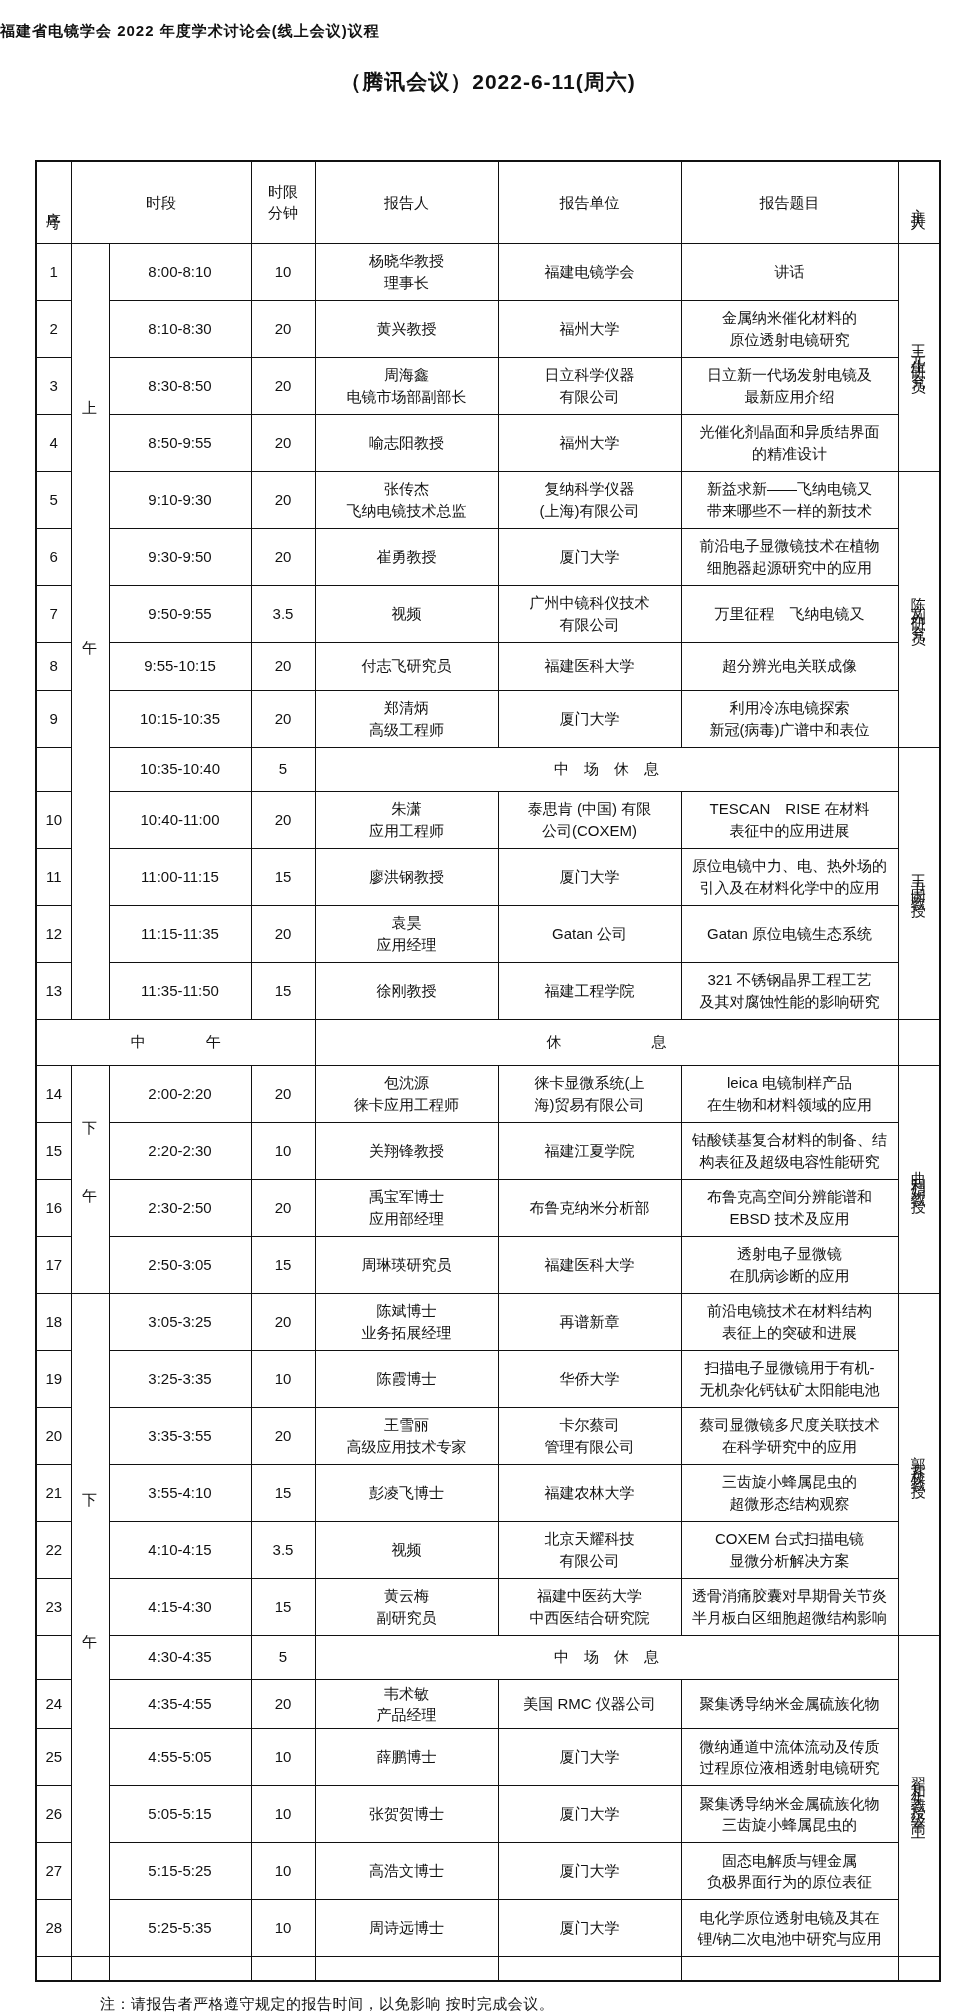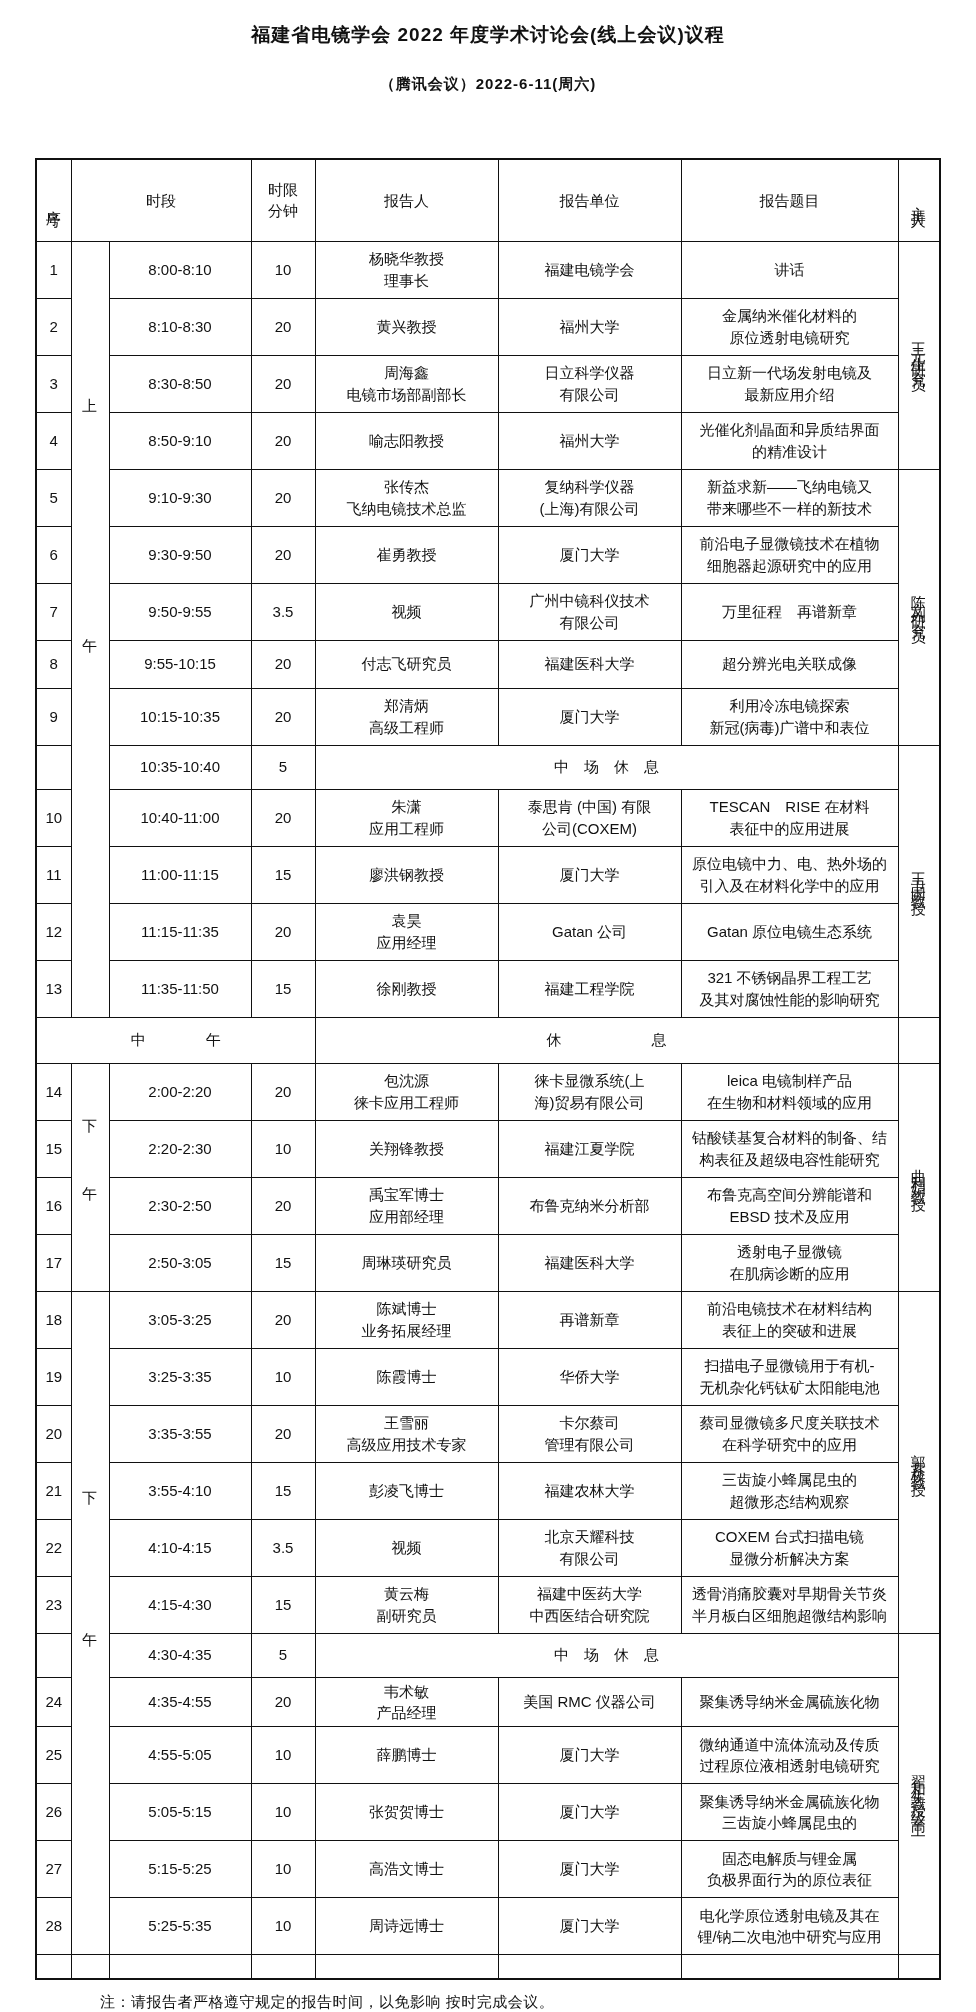--- a/index.html
+++ b/index.html
@@ -1,20 +1,20 @@
 <!DOCTYPE html>
 <html><head>
 <meta charset="utf-8">
 <style>
   html,body{margin:0;padding:0;background:#ffffff;color:#111;
     font-family:"Liberation Sans","DejaVu Sans",sans-serif;}
   body{width:976px;}
   .page{padding-top:16px;}
-  .title{font-size:19px;font-weight:700;text-align:center;letter-spacing:1px;margin:6px 0 0 0;}
-  .subtitle{font-size:15px;font-weight:700;text-align:center;letter-spacing:1px;margin:27px 0 0 0;}
+  .title{font-size:15px;font-weight:700;text-align:left;letter-spacing:1px;margin:6px 0 0 0;}
+  .subtitle{font-size:21px;font-weight:700;text-align:center;letter-spacing:1px;margin:27px 0 0 0;}
   table{border-collapse:collapse;table-layout:fixed;width:904px;margin:64px auto 13px auto;
     border:2px solid #111;}
   td,th{border:1px solid #111;text-align:center;vertical-align:middle;
     font-size:15px;font-weight:400;line-height:1.42;padding:3px 4px;
     white-space:pre-line;overflow:hidden;}
   th{font-weight:400;}
   tr.rhead{height:82px;}
   tr.rh2{height:57px;}
   tr.rh1{height:48px;}
   tr.rbrk{height:44px;padding-left:16px;}
@@ -89,21 +89,21 @@
       <td>周海鑫
 电镜市场部副部长</td>
       <td>日立科学仪器
 有限公司</td>
       <td>日立新一代场发射电镜及
 最新应用介绍</td>
     </tr>
 
     <tr class="rh2">
       <td>4</td>
-      <td>8:50-9:10</td>
+      <td>8:50-9:55</td>
       <td>20</td>
       <td>喻志阳教授</td>
       <td>福州大学</td>
       <td>光催化剂晶面和异质结界面
 的精准设计</td>
     </tr>
 
     <tr class="rh2">
       <td>5</td>
       <td>9:10-9:30</td>
@@ -127,21 +127,21 @@
 细胞器起源研究中的应用</td>
     </tr>
 
     <tr class="rh2">
       <td>7</td>
       <td>9:50-9:55</td>
       <td>3.5</td>
       <td>视频</td>
       <td>广州中镜科仪技术
 有限公司</td>
-      <td>万里征程　再谱新章</td>
+      <td>万里征程　飞纳电镜又</td>
     </tr>
 
     <tr class="rh1">
       <td>8</td>
       <td>9:55-10:15</td>
       <td>20</td>
       <td>付志飞研究员</td>
       <td>福建医科大学</td>
       <td>超分辨光电关联成像</td>
     </tr>

